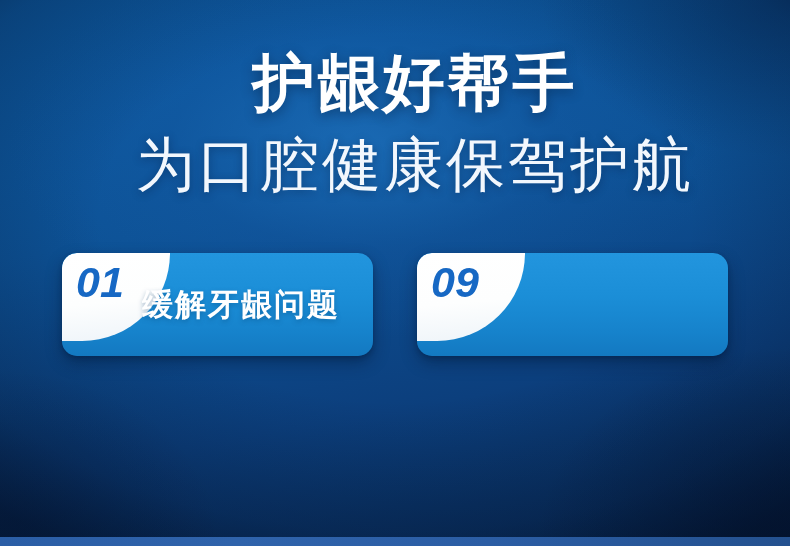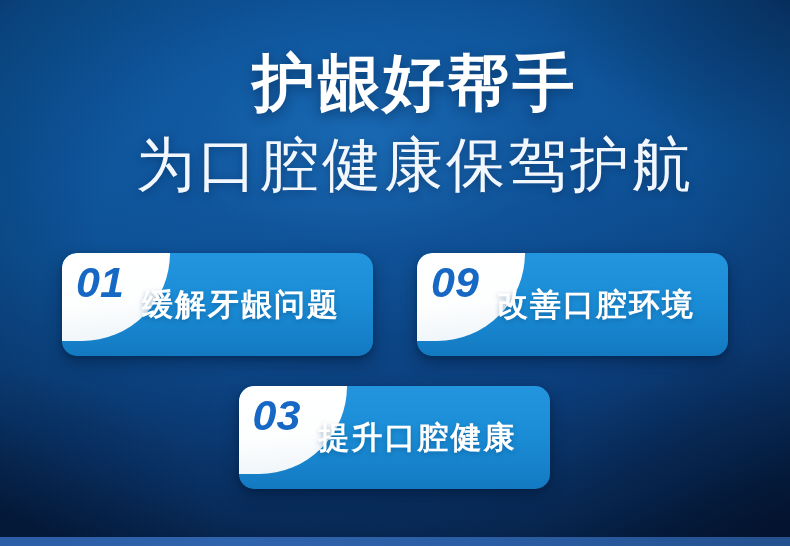--- a/index.html
+++ b/index.html
@@ -175,29 +175,18 @@
       <div class="badge">
         <span class="badge-num">01</span>
       </div>
       <span class="card-label">缓解牙龈问题</span>
     </div>
 
     <div class="card">
       <div class="badge">
         <span class="badge-num">09</span>
       </div>
-      <span class="card-label">改善口腔环境</span>
     </div>
 
   </div>
 
-  <div class="cards-row row-bottom">
-
-    <div class="card">
-      <div class="badge">
-        <span class="badge-num">03</span>
-      </div>
-      <span class="card-label">提升口腔健康</span>
-    </div>
-
-  </div>
 
 </div>
 
 </body></html>

